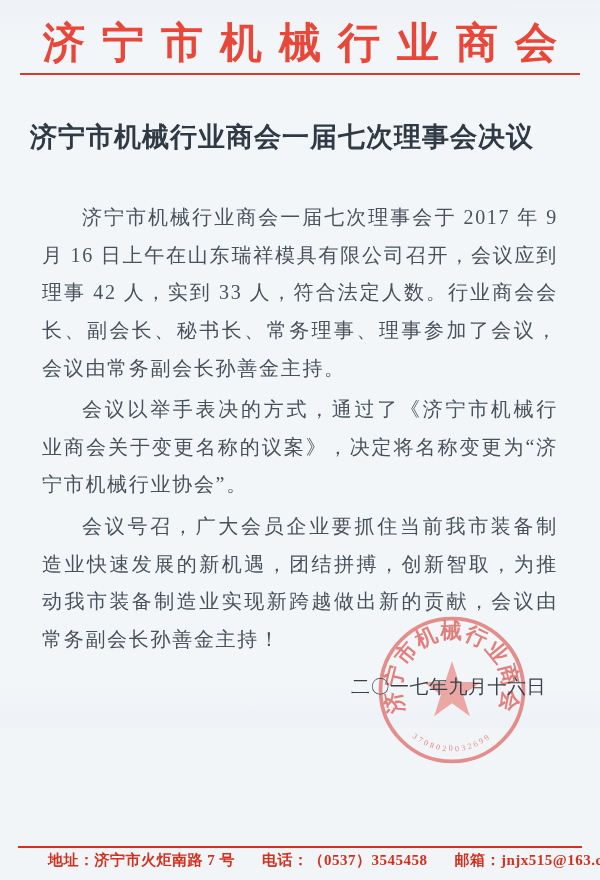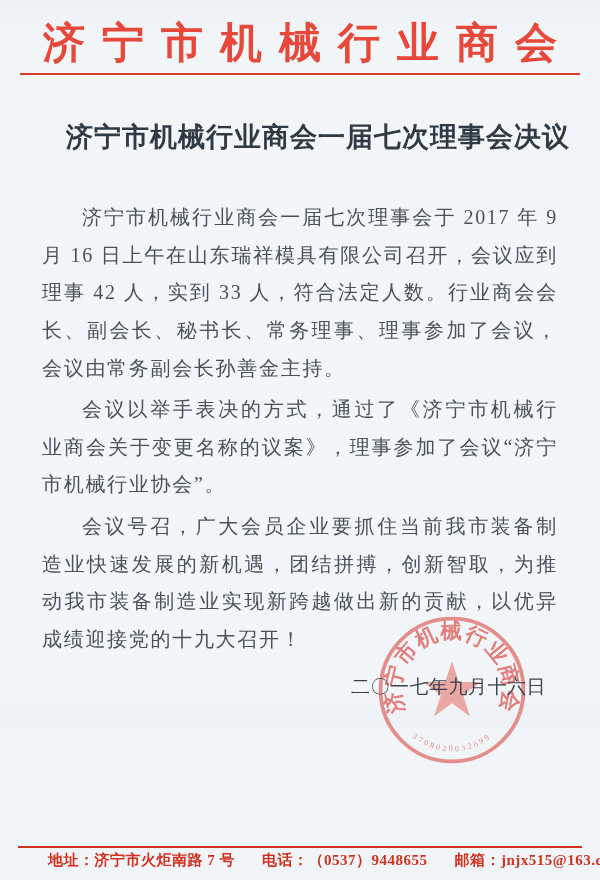--- a/index.html
+++ b/index.html
@@ -36,21 +36,21 @@
   }
   .header-rule {
     margin: 7px 20px 0 20px;
     height: 2px;
     background: var(--rule, #d63c2c);
   }
 
   
   .doc-title {
     margin: 44px 30px 0 30px;
-    text-align: right;
+    text-align: left;
     font-size: 27px;
     font-weight: bold;
     color: var(--title-ink, #2f3a44);
     letter-spacing: 1px;
     white-space: nowrap;
   }
 
   
   .doc-body {
     margin: 44px 38px 0 38px;
@@ -116,22 +116,22 @@
 
   <div class="letterhead">
     <div class="org-name">济宁市机械行业商会</div>
     <div class="header-rule"></div>
   </div>
 
   <div class="doc-title">济宁市机械行业商会一届七次理事会决议</div>
 
   <div class="doc-body">
     <p>济宁市机械行业商会一届七次理事会于 2017 年 9 月 16 日上午在山东瑞祥模具有限公司召开，会议应到理事 42 人，实到 33 人，符合法定人数。行业商会会长、副会长、秘书长、常务理事、理事参加了会议，会议由常务副会长孙善金主持。</p>
-    <p>会议以举手表决的方式，通过了《济宁市机械行业商会关于变更名称的议案》，理事参加了会议“济宁市机械行业协会”。</p>
-    <p>会议号召，广大会员企业要抓住当前我市装备制造业快速发展的新机遇，团结拼搏，创新智取，为推动我市装备制造业实现新跨越做出新的贡献，以优异成绩迎接党的十九大召开！</p>
+    <p>会议以举手表决的方式，通过了《济宁市机械行业商会关于变更名称的议案》，决定将名称变更为“济宁市机械行业协会”。</p>
+    <p>会议号召，广大会员企业要抓住当前我市装备制造业快速发展的新机遇，团结拼搏，创新智取，为推动我市装备制造业实现新跨越做出新的贡献，会议由常务副会长孙善金主持！</p>
   </div>
 
   <svg class="seal" viewBox="0 0 200 200" aria-hidden="true">
     <defs>
       <path id="sealTopArc" d="M 36 123 A 68 68 0 1 1 164 123" fill="none"></path>
       <path id="sealBottomArc" d="M 23 125 A 81 81 0 0 0 177 125" fill="none"></path>
     </defs>
     <circle cx="100" cy="100" r="94" fill="none" stroke="var(--seal-red, #dd625e)" stroke-width="5" opacity="0.7"></circle>
     <text font-size="28" font-weight="bold" letter-spacing="2" fill="var(--seal-red, #dd625e)" opacity="0.8">
       <textPath href="#sealTopArc" startOffset="50%" text-anchor="middle">济宁市机械行业商会</textPath>
@@ -140,17 +140,17 @@
     <text font-size="10.5" letter-spacing="3.5" fill="var(--seal-red, #dd625e)" opacity="0.75">
       <textPath href="#sealBottomArc" startOffset="50%" text-anchor="middle">3708020032699</textPath>
     </text>
   </svg>
 
   <div class="date-line">二〇一七年九月十六日</div>
 
   <div class="footer-rule"></div>
   <div class="footer-line">
     <span>地址：济宁市火炬南路 7 号</span>
-    <span>电话：（0537）9448655</span>
+    <span>电话：（0537）3545458</span>
     <span>邮箱：jnjx515@163.com</span>
   </div>
 
 </div>
 
 </body></html>

